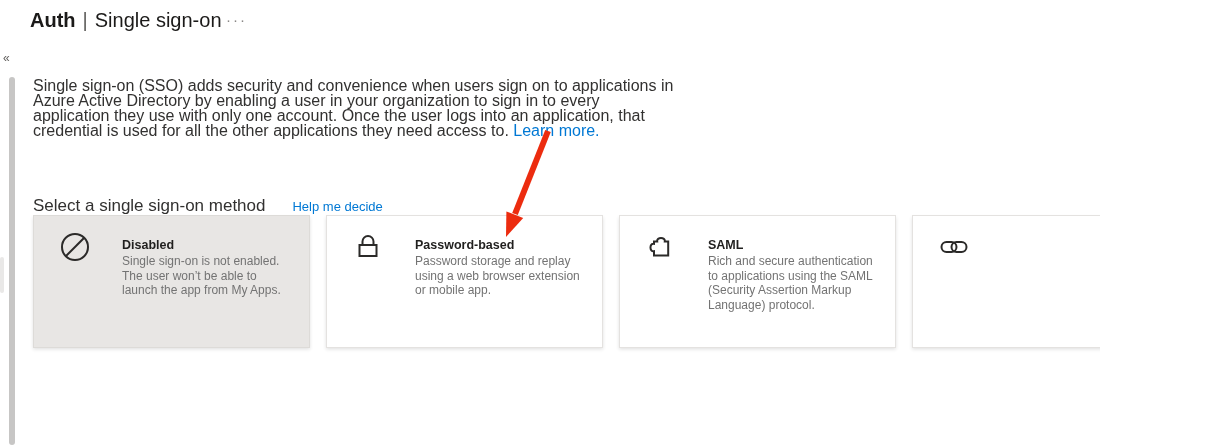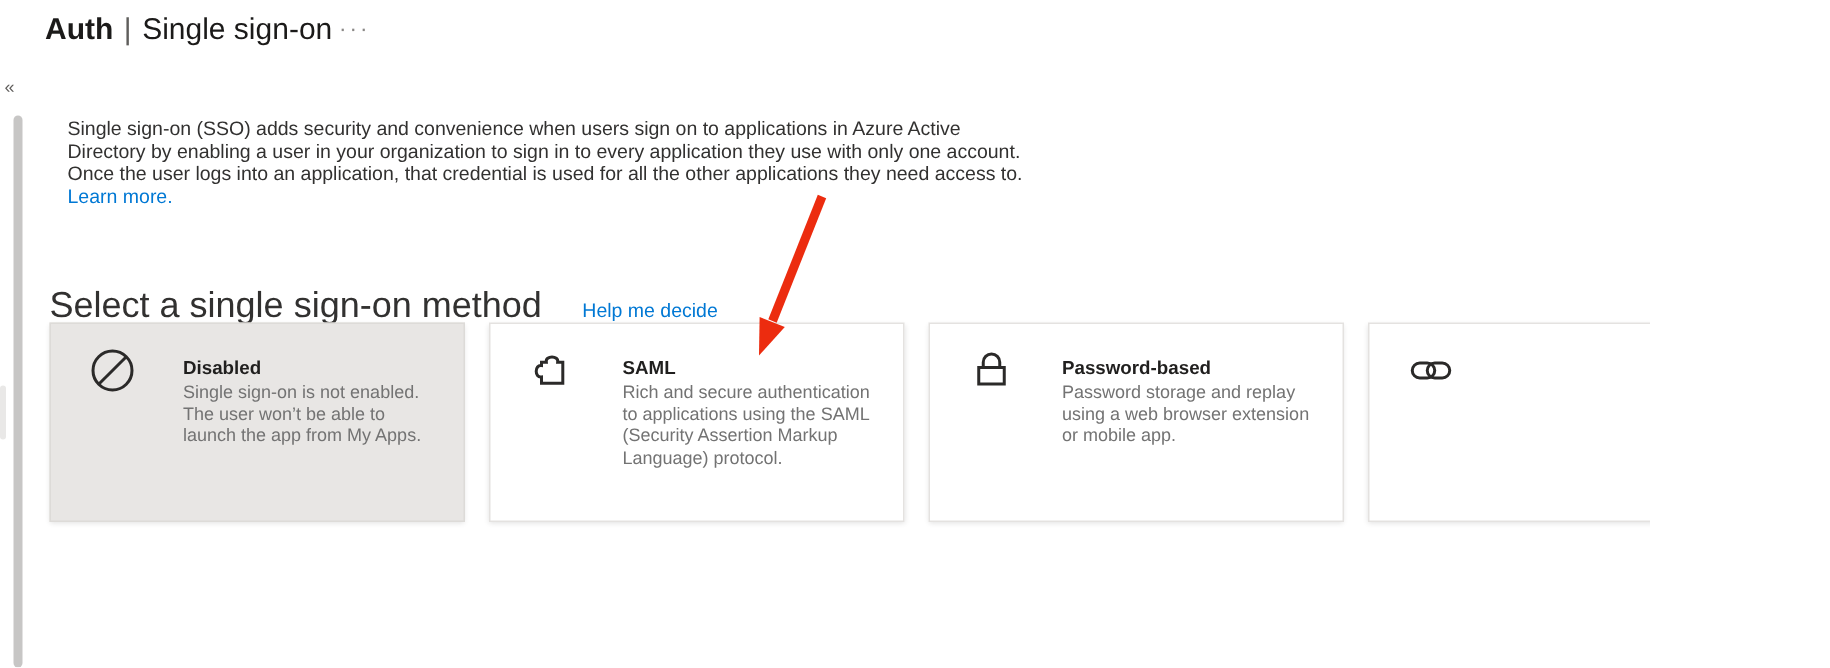--- a/index.html
+++ b/index.html
@@ -66,43 +66,43 @@
     top: 257px;
     width: 4px;
     height: 36px;
     background: #e9e8e7;
     border-radius: 2px;
   }
 
   
   .intro {
     position: absolute;
-    left: 45px;
+    left: 33px;
     top: 78px;
     width: 645px;
-    font-size: 13px;
+    font-size: 16px;
     line-height: 15px;
     color: #323130;
   }
   a.link {
     color: #0078d4;
     text-decoration: none;
     cursor: pointer;
   }
 
   
   .section-row {
     position: absolute;
     left: 33px;
     top: 159px;
     display: flex;
     align-items: baseline;
   }
   .section-heading {
-    font-size: 24px;
+    font-size: 17px;
     font-weight: 400;
     color: #323130;
     white-space: nowrap;
   }
   .help-link {
     margin-left: 27px;
     font-size: 13px;
     margin-top: 40px;
   }
 
@@ -194,45 +194,45 @@
       </span>
       <div class="card-text">
         <div class="card-title">Disabled</div>
         <div class="card-desc">Single sign-on is not enabled. The user won’t be able to launch the app from My Apps.</div>
       </div>
     </div>
 
     <div class="sso-card">
       <span class="card-icon">
         <svg viewBox="0 0 32 32">
+          <path d="M10.5 14 L10.5 10.5 A5.5 5.5 0 0 1 21.5 10.5 L21.5 14"></path>
+          <rect x="7.5" y="14" width="17" height="11"></rect>
+        </svg>
+      </span>
+      <div class="card-text">
+        <div class="card-title">Password-based</div>
+        <div class="card-desc">Password storage and replay using a web browser extension or mobile app.</div>
+      </div>
+    </div>
+
+    <div class="sso-card">
+      <span class="card-icon">
+        <svg viewBox="0 0 32 32">
           <path d="M9 10.5 L12.2 10.5 C11.4 5.8 20.6 5.8 19.8 10.5 L23.2 10.5 L23.2 24.5 L9 24.5 L9 20.3 C4.3 21.1 4.3 11.9 9 12.7 Z"></path>
         </svg>
       </span>
       <div class="card-text">
         <div class="card-title">SAML</div>
         <div class="card-desc">Rich and secure authentication to applications using the SAML (Security Assertion Markup Language) protocol.</div>
       </div>
     </div>
 
     <div class="sso-card">
       <span class="card-icon">
         <svg viewBox="0 0 32 32">
-          <path d="M10.5 14 L10.5 10.5 A5.5 5.5 0 0 1 21.5 10.5 L21.5 14"></path>
-          <rect x="7.5" y="14" width="17" height="11"></rect>
-        </svg>
-      </span>
-      <div class="card-text">
-        <div class="card-title">Password-based</div>
-        <div class="card-desc">Password storage and replay using a web browser extension or mobile app.</div>
-      </div>
-    </div>
-
-    <div class="sso-card">
-      <span class="card-icon">
-        <svg viewBox="0 0 32 32">
           <rect x="3.5" y="11" width="15" height="10" rx="5"></rect>
           <rect x="13.5" y="11" width="15" height="10" rx="5"></rect>
         </svg>
       </span>
     </div>
 
   </div>
 
   <svg class="annotation-arrow" width="90" height="125" viewBox="0 0 90 125">
     <line x1="68" y1="7" x2="35" y2="90" stroke="#ec2c0f" stroke-width="6"></line>

